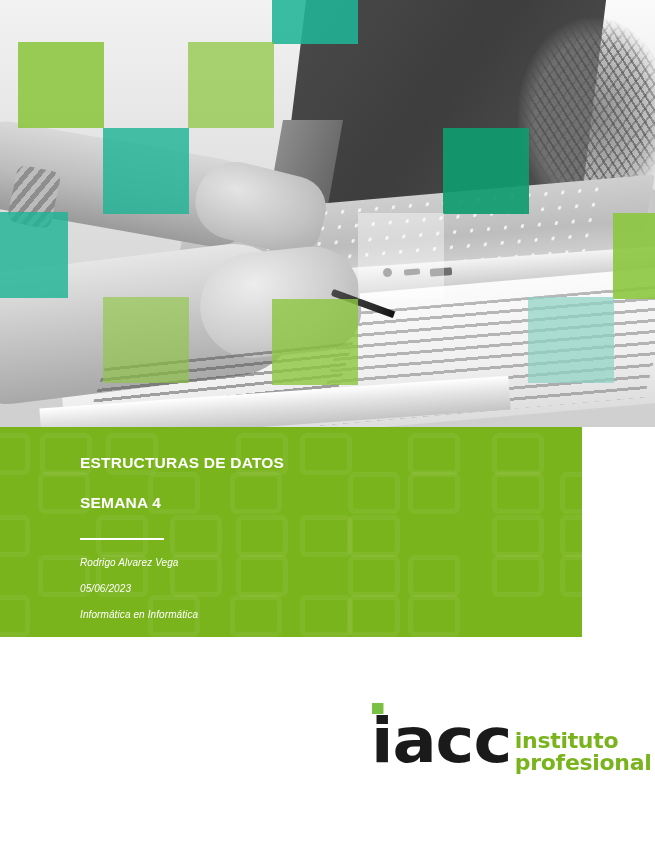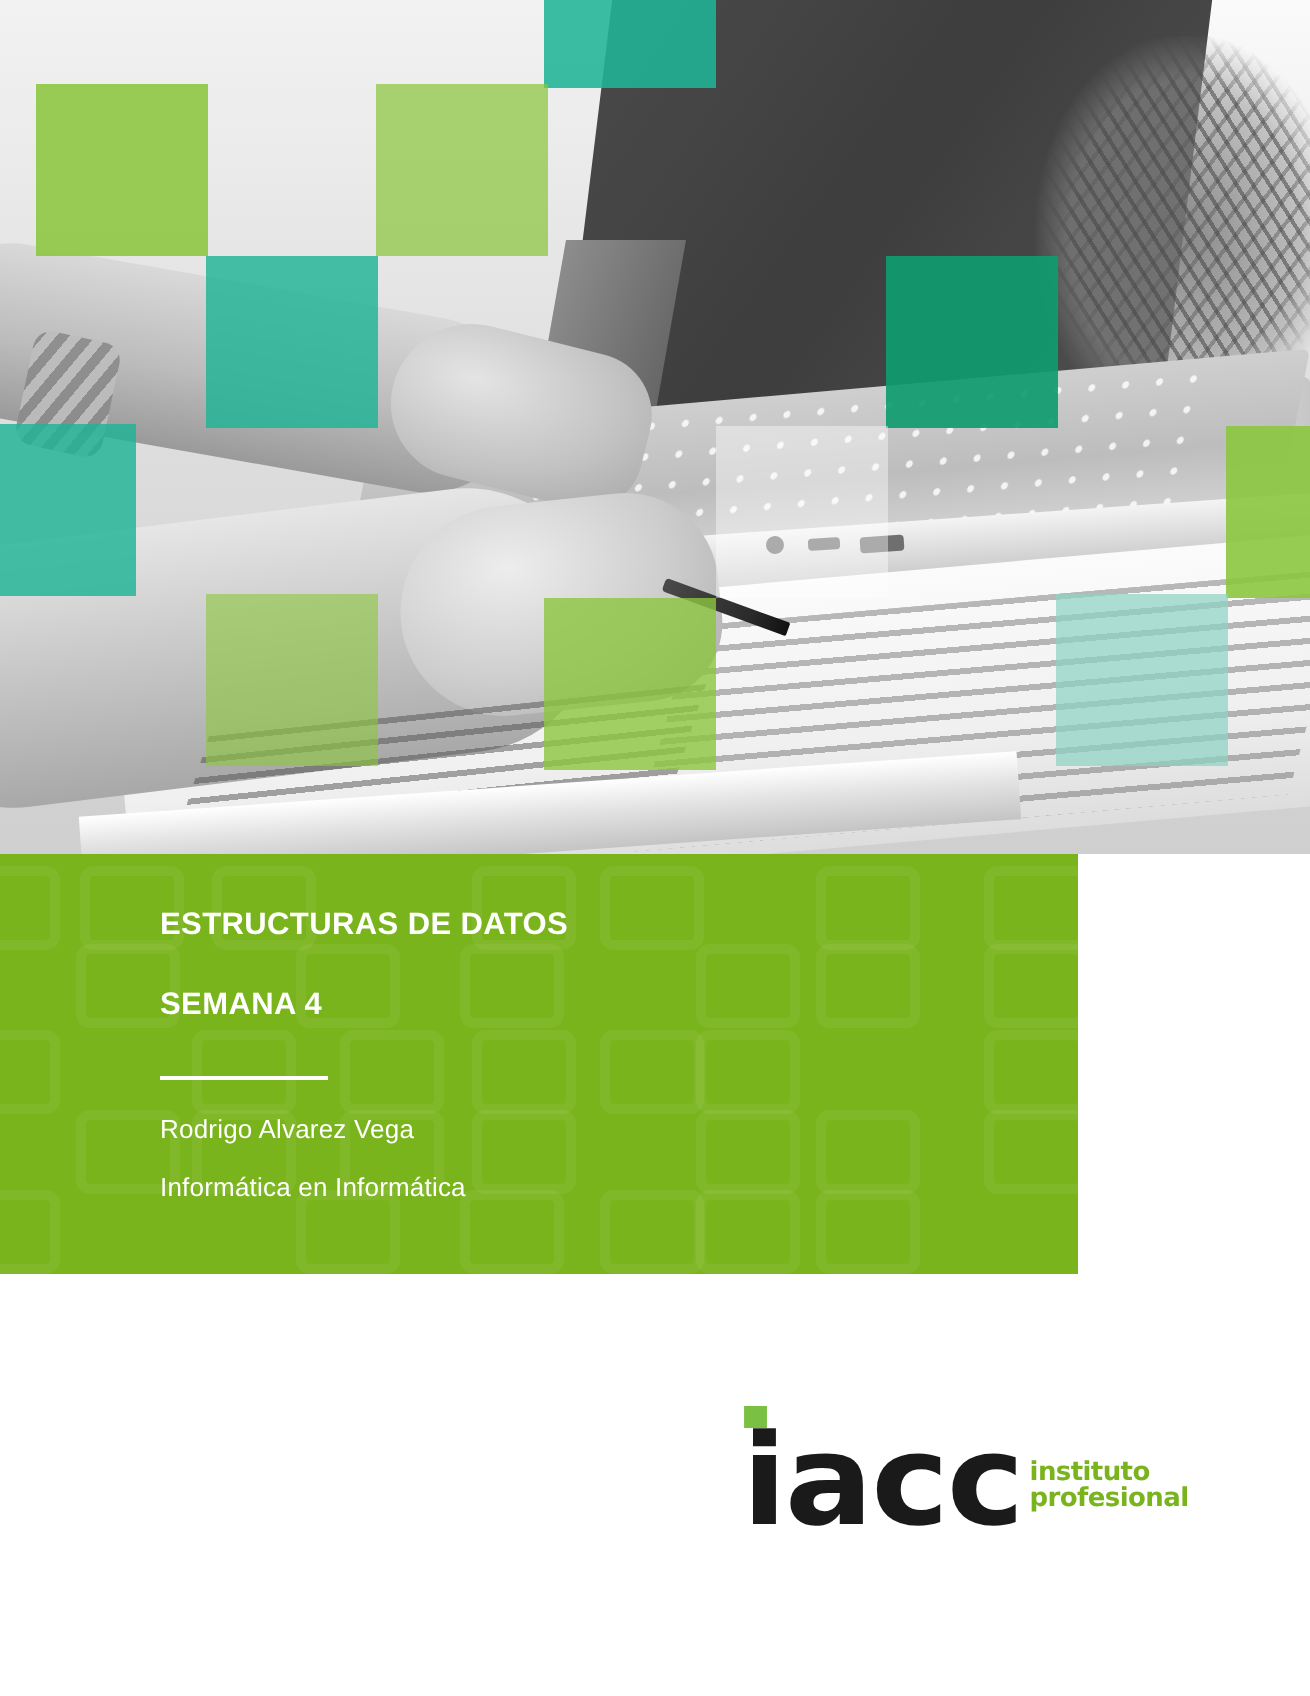--- a/index.html
+++ b/index.html
@@ -261,21 +261,21 @@
   
   .sq {
     position: absolute;
   }
 
   
   .banner {
     position: absolute;
     left: 0;
     top: 427px;
-    width: 539px;
+    width: 582px;
     height: 210px;
     background-color: #7ab41d;
     overflow: hidden;
   }
   .banner-pattern {
     position: absolute;
     inset: 0;
     opacity: 0.55;
   }
   .bp {
@@ -312,25 +312,26 @@
     width: 84px;
     height: 2px;
     background: #ffffff;
     margin: 28px 0 0 0;
   }
   .meta {
     padding-top: 18px;
   }
   .meta-line {
     color: #ffffff;
-    font-size: 13px;
+    font-size: 10px;
     font-weight: normal;
     line-height: 1;
     padding-bottom: 16px;
     letter-spacing: 0.1px;
+    font-style: italic;
   }
 
   
   .logo-area {
     position: absolute;
     left: 0;
     top: 637px;
     width: 655px;
     height: 211px;
   }
@@ -358,21 +359,21 @@
     top: -13px;
     width: 11px;
     height: 11px;
     background: #7ac143;
   }
   .logo-words {
     margin-left: 9px;
     padding-top: 14px;
     font-family: "DejaVu Sans", sans-serif;
     font-weight: bold;
-    font-size: 13px;
+    font-size: 22px;
     line-height: 1.02;
     color: #7ab41d;
     letter-spacing: -0.3px;
   }
 </style>
 </head>
 <body>
 
 <div class="page">
 
@@ -458,20 +459,21 @@
         <div class="bp" style="left: 348px; top: 168px; width: 52px; height: 42px;"></div>
         <div class="bp" style="left: 408px; top: 168px; width: 52px; height: 42px;"></div>
         <div class="bp" style="left: 596px; top: 168px; width: 52px; height: 42px;"></div>
       </div>
     <div class="banner-content">
       <h1 class="doc-title">ESTRUCTURAS DE DATOS</h1>
       <h2 class="doc-subtitle">SEMANA 4</h2>
       <div class="divider"></div>
       <div class="meta">
         <div class="meta-line">Rodrigo Alvarez Vega</div>
+        <div class="meta-line">05/06/2023</div>
         <div class="meta-line">Informática en Informática</div>
       </div>
     </div>
   </div>
 
   <div class="logo-area">
     <div class="logo">
       <div class="logo-mark">
         <span class="logo-dot"></span>
         <span>iacc</span>

